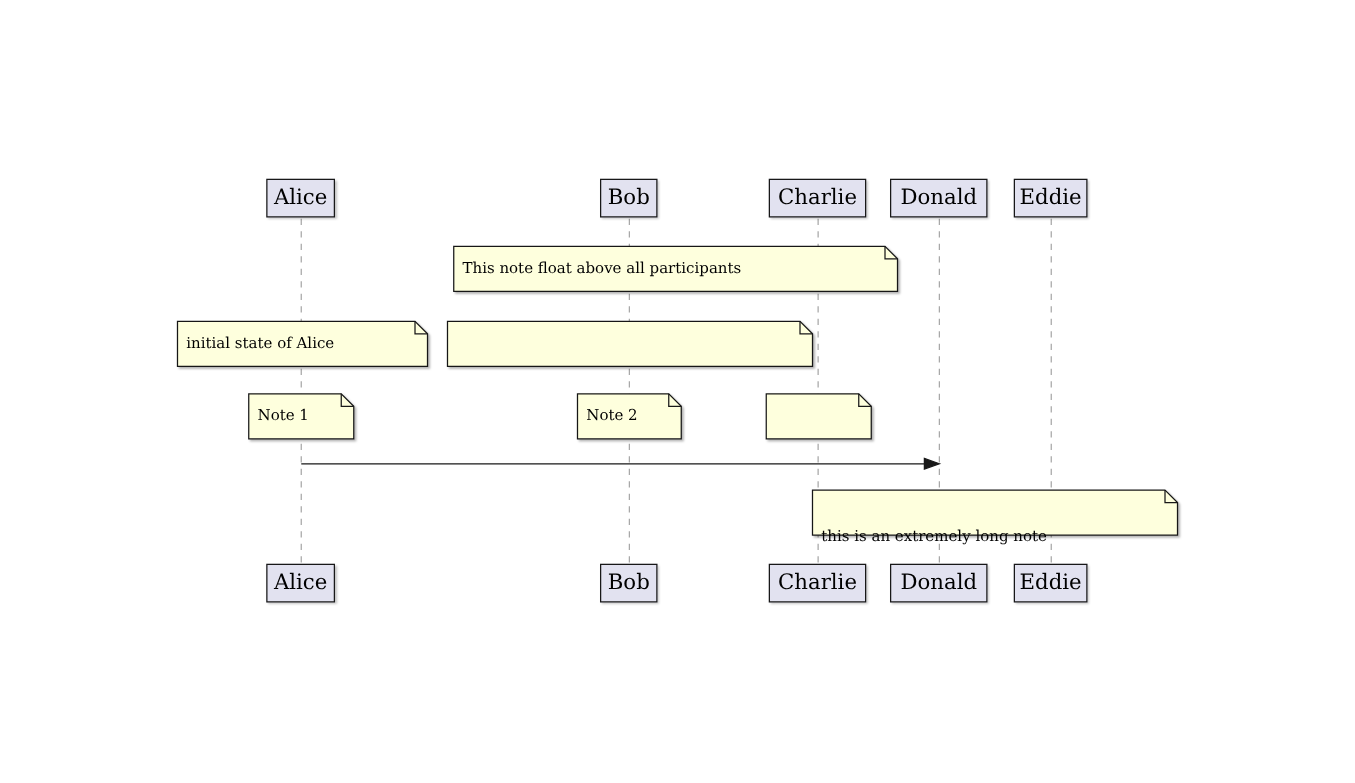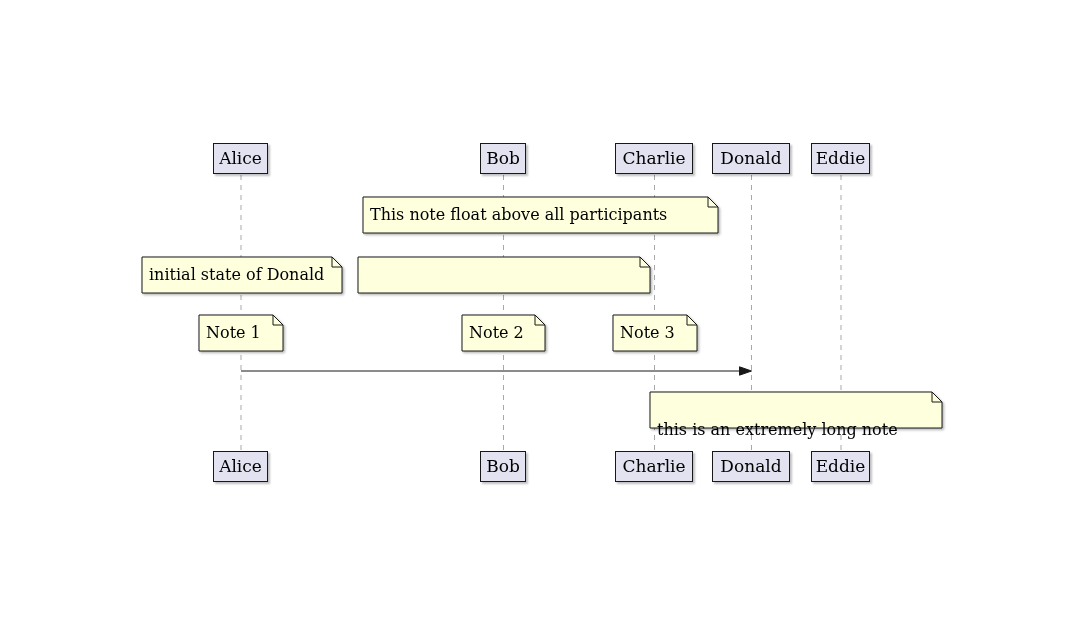--- a/index.html
+++ b/index.html
@@ -55,21 +55,21 @@
     text-align: center;
     line-height: 29px;
     font-size: 17px;
     color: var(--text-color, #000000);
     box-sizing: content-box;
   }
   .note-text {
     position: absolute;
     height: 36px;
     line-height: 35px;
-    font-size: 16px;
+    font-size: 12px;
     color: var(--text-color, #000000);
     padding-left: 7px;
     white-space: nowrap;
     overflow: hidden;
     box-sizing: border-box;
   }
 </style>
 </head>
 <body>
 
@@ -135,19 +135,18 @@
   <div class="participant" style="left:712px; top:143px; width:76px;">Donald</div>
   <div class="participant" style="left:811px; top:143px; width:57px;">Eddie</div>
 
   <div class="participant" style="left:213px; top:451px; width:53px;">Alice</div>
   <div class="participant" style="left:480px; top:451px; width:44px;">Bob</div>
   <div class="participant" style="left:615px; top:451px; width:76px;">Charlie</div>
   <div class="participant" style="left:712px; top:451px; width:76px;">Donald</div>
   <div class="participant" style="left:811px; top:451px; width:57px;">Eddie</div>
 
   <div class="note-text" style="left:363px; top:197px; width:355px;">This note float above all participants</div>
-  <div class="note-text" style="left:142px; top:257px; width:200px;">initial state of Donald</div>
+  <div class="note-text" style="left:142px; top:257px; width:200px;">initial state of Alice</div>
   <div class="note-text" style="left:199px; top:315px; width:84px;">Note 1</div>
   <div class="note-text" style="left:462px; top:315px; width:83px;">Note 2</div>
-  <div class="note-text" style="left:613px; top:315px; width:84px;">Note 3</div>
   <div class="note-text" style="left:650px; top:392px; width:292px;margin-top:20px;">this is an extremely long note</div>
 
 </div>
 
 </body></html>

